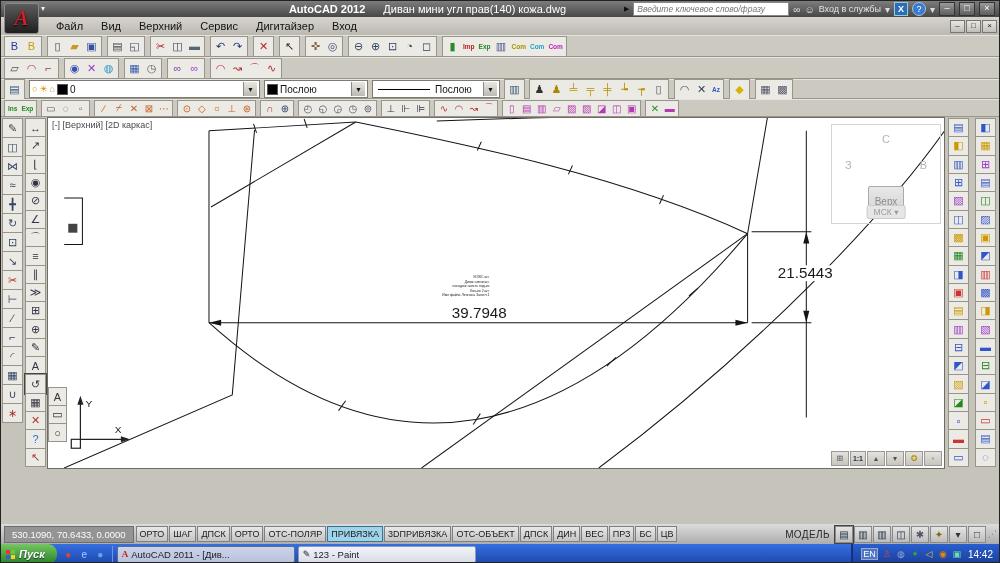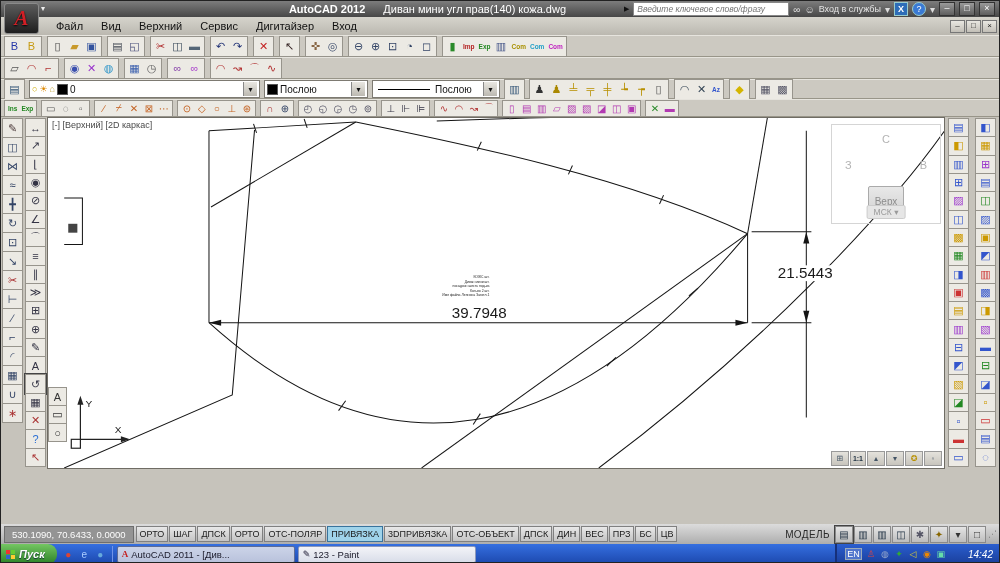--- a/index.html
+++ b/index.html
@@ -118,21 +118,21 @@
   .tasks{display:flex;align-items:center;gap:3px;padding-left:4px;}
   .task{width:168px;height:15px;background:linear-gradient(#f3f4f8,#d9dde9);color:#1a1a2a;
     border:1px solid #8d99bb;border-radius:2px;display:flex;align-items:center;gap:3px;
     font-size:9.5px;padding:0 4px;white-space:nowrap;overflow:hidden;}
   .task.active{background:linear-gradient(#ccd4e8,#b9c2dc);border-color:#5d6c96;}
   .ticon{font-size:9px;font-weight:bold;font-family:"Liberation Serif",serif;}
   .tray{margin-left:auto;display:flex;align-items:center;gap:3px;height:20px;padding:0 6px 0 8px;
     background:linear-gradient(#2a5ecf,#1a3f9b);border-left:2px solid #16307a;}
   .lang{background:#4f74cc;border:1px solid #9ab;width:15px;text-align:center;font-size:9px;}
   .tray .tbi{width:12px;height:12px;font-size:9px;}
-  .clock{font-size:10px;margin-left:18px;font-style:italic;}
+  .clock{font-size:10px;margin-left:2px;}
 </style>
 </head>
 <body>
 
 <div class="screen">
 
   <div class="titlebar">
     <div class="logo">A</div>
     <span class="logo-dd">▾</span>
     <div class="title-text">

